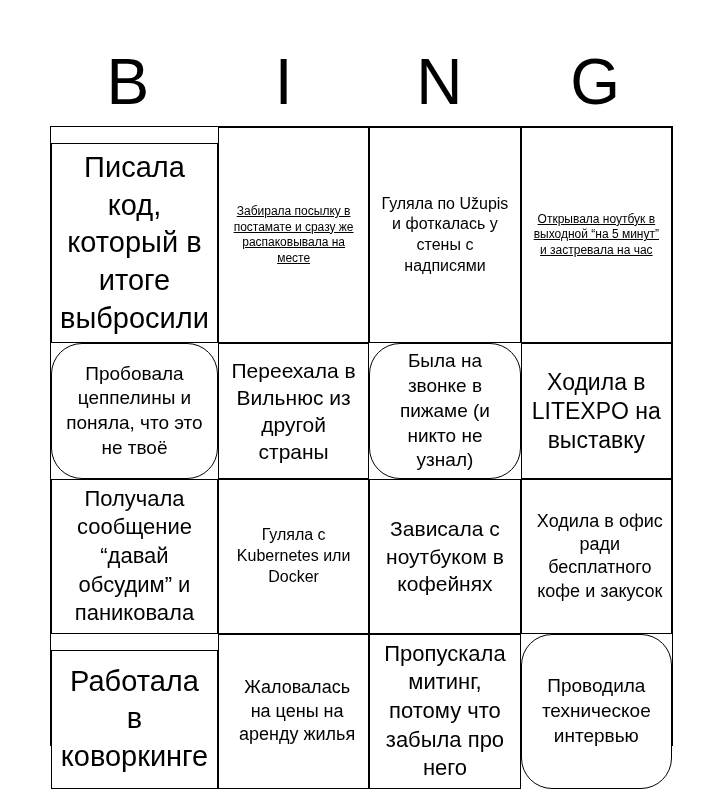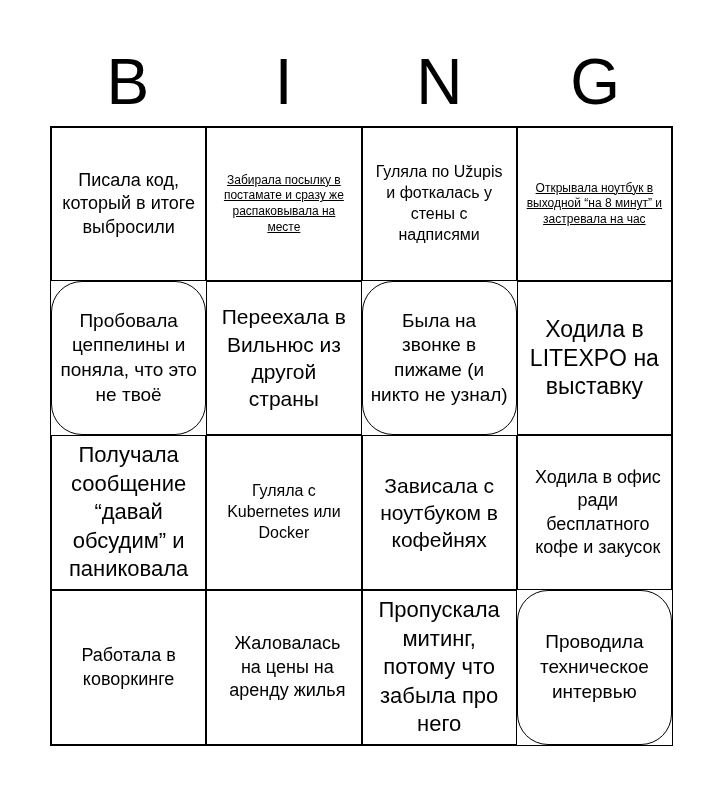--- a/index.html
+++ b/index.html
@@ -57,41 +57,41 @@
     background: #ffffff;
     color: #000000;
     cursor: pointer;
   }
   .fs14 { font-size: 12px; text-decoration: underline; }
   .fs17 { font-size: 22px; }
   .fs18 { font-size: 18px; padding-left: 15px; }
   .fs19 { font-size: 19px; border-radius: 31px; }
   .fs20 { font-size: 16px; }
   .fs21 { font-size: 21px; }
-  .fs22 { font-size: 18px; }
+  .fs22 { font-size: 29px; margin-top: 16px; }
   .fs23 { font-size: 23px; line-height: 1.25; text-align: center; }
 </style>
 </head>
 <body>
 
 <div class="page">
 
   <div class="title-row">
     <div class="title-letter">B</div>
     <div class="title-letter">I</div>
     <div class="title-letter">N</div>
     <div class="title-letter">G</div>
   </div>
 
   <div class="grid">
 
     <div class="cell fs22">Писала код, который в итоге выбросили</div>
     <div class="cell fs14">Забирала посылку в постамате и сразу же распаковывала на месте</div>
     <div class="cell fs20">Гуляла по Užupis и фоткалась у стены с надписями</div>
-    <div class="cell fs14">Открывала ноутбук в выходной “на 8 минут” и застревала на час</div>
+    <div class="cell fs14">Открывала ноутбук в выходной “на 5 минут” и застревала на час</div>
 
     <div class="cell fs19">Пробовала цеппелины и поняла, что это не твоё</div>
     <div class="cell fs21">Переехала в Вильнюс из другой страны</div>
     <div class="cell fs19">Была на звонке в пижаме (и никто не узнал)</div>
     <div class="cell fs23">Ходила в LITEXPO на выставку</div>
 
     <div class="cell fs17">Получала сообщение “давай обсудим” и паниковала</div>
     <div class="cell fs20">Гуляла с Kubernetes или Docker</div>
     <div class="cell fs21">Зависала с ноутбуком в кофейнях</div>
     <div class="cell fs18">Ходила в офис ради бесплатного кофе и закусок</div>

